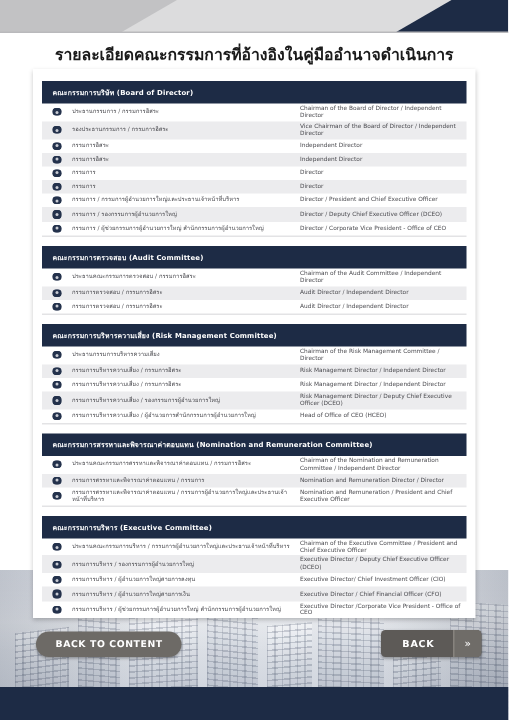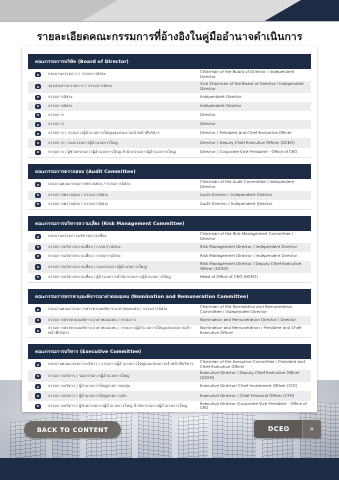--- a/index.html
+++ b/index.html
@@ -337,15 +337,15 @@
             <div class="col-th">กรรมการบริหาร / ผู้ช่วยกรรมการผู้อำนวยการใหญ่ สำนักกรรมการผู้อำนวยการใหญ่</div>
             <div class="col-en">Executive Director /Corporate Vice President - Office of CEO</div>
           </div>
         </div>
       </div>
     </div>
 </div>
 
 <div class="btn-back">BACK TO CONTENT</div>
 <div class="btn-next">
-  <div class="lbl">DCEO</div>
+  <div class="lbl">BACK</div>
   <div class="chev">»</div>
 </div>
 
 </body></html>

